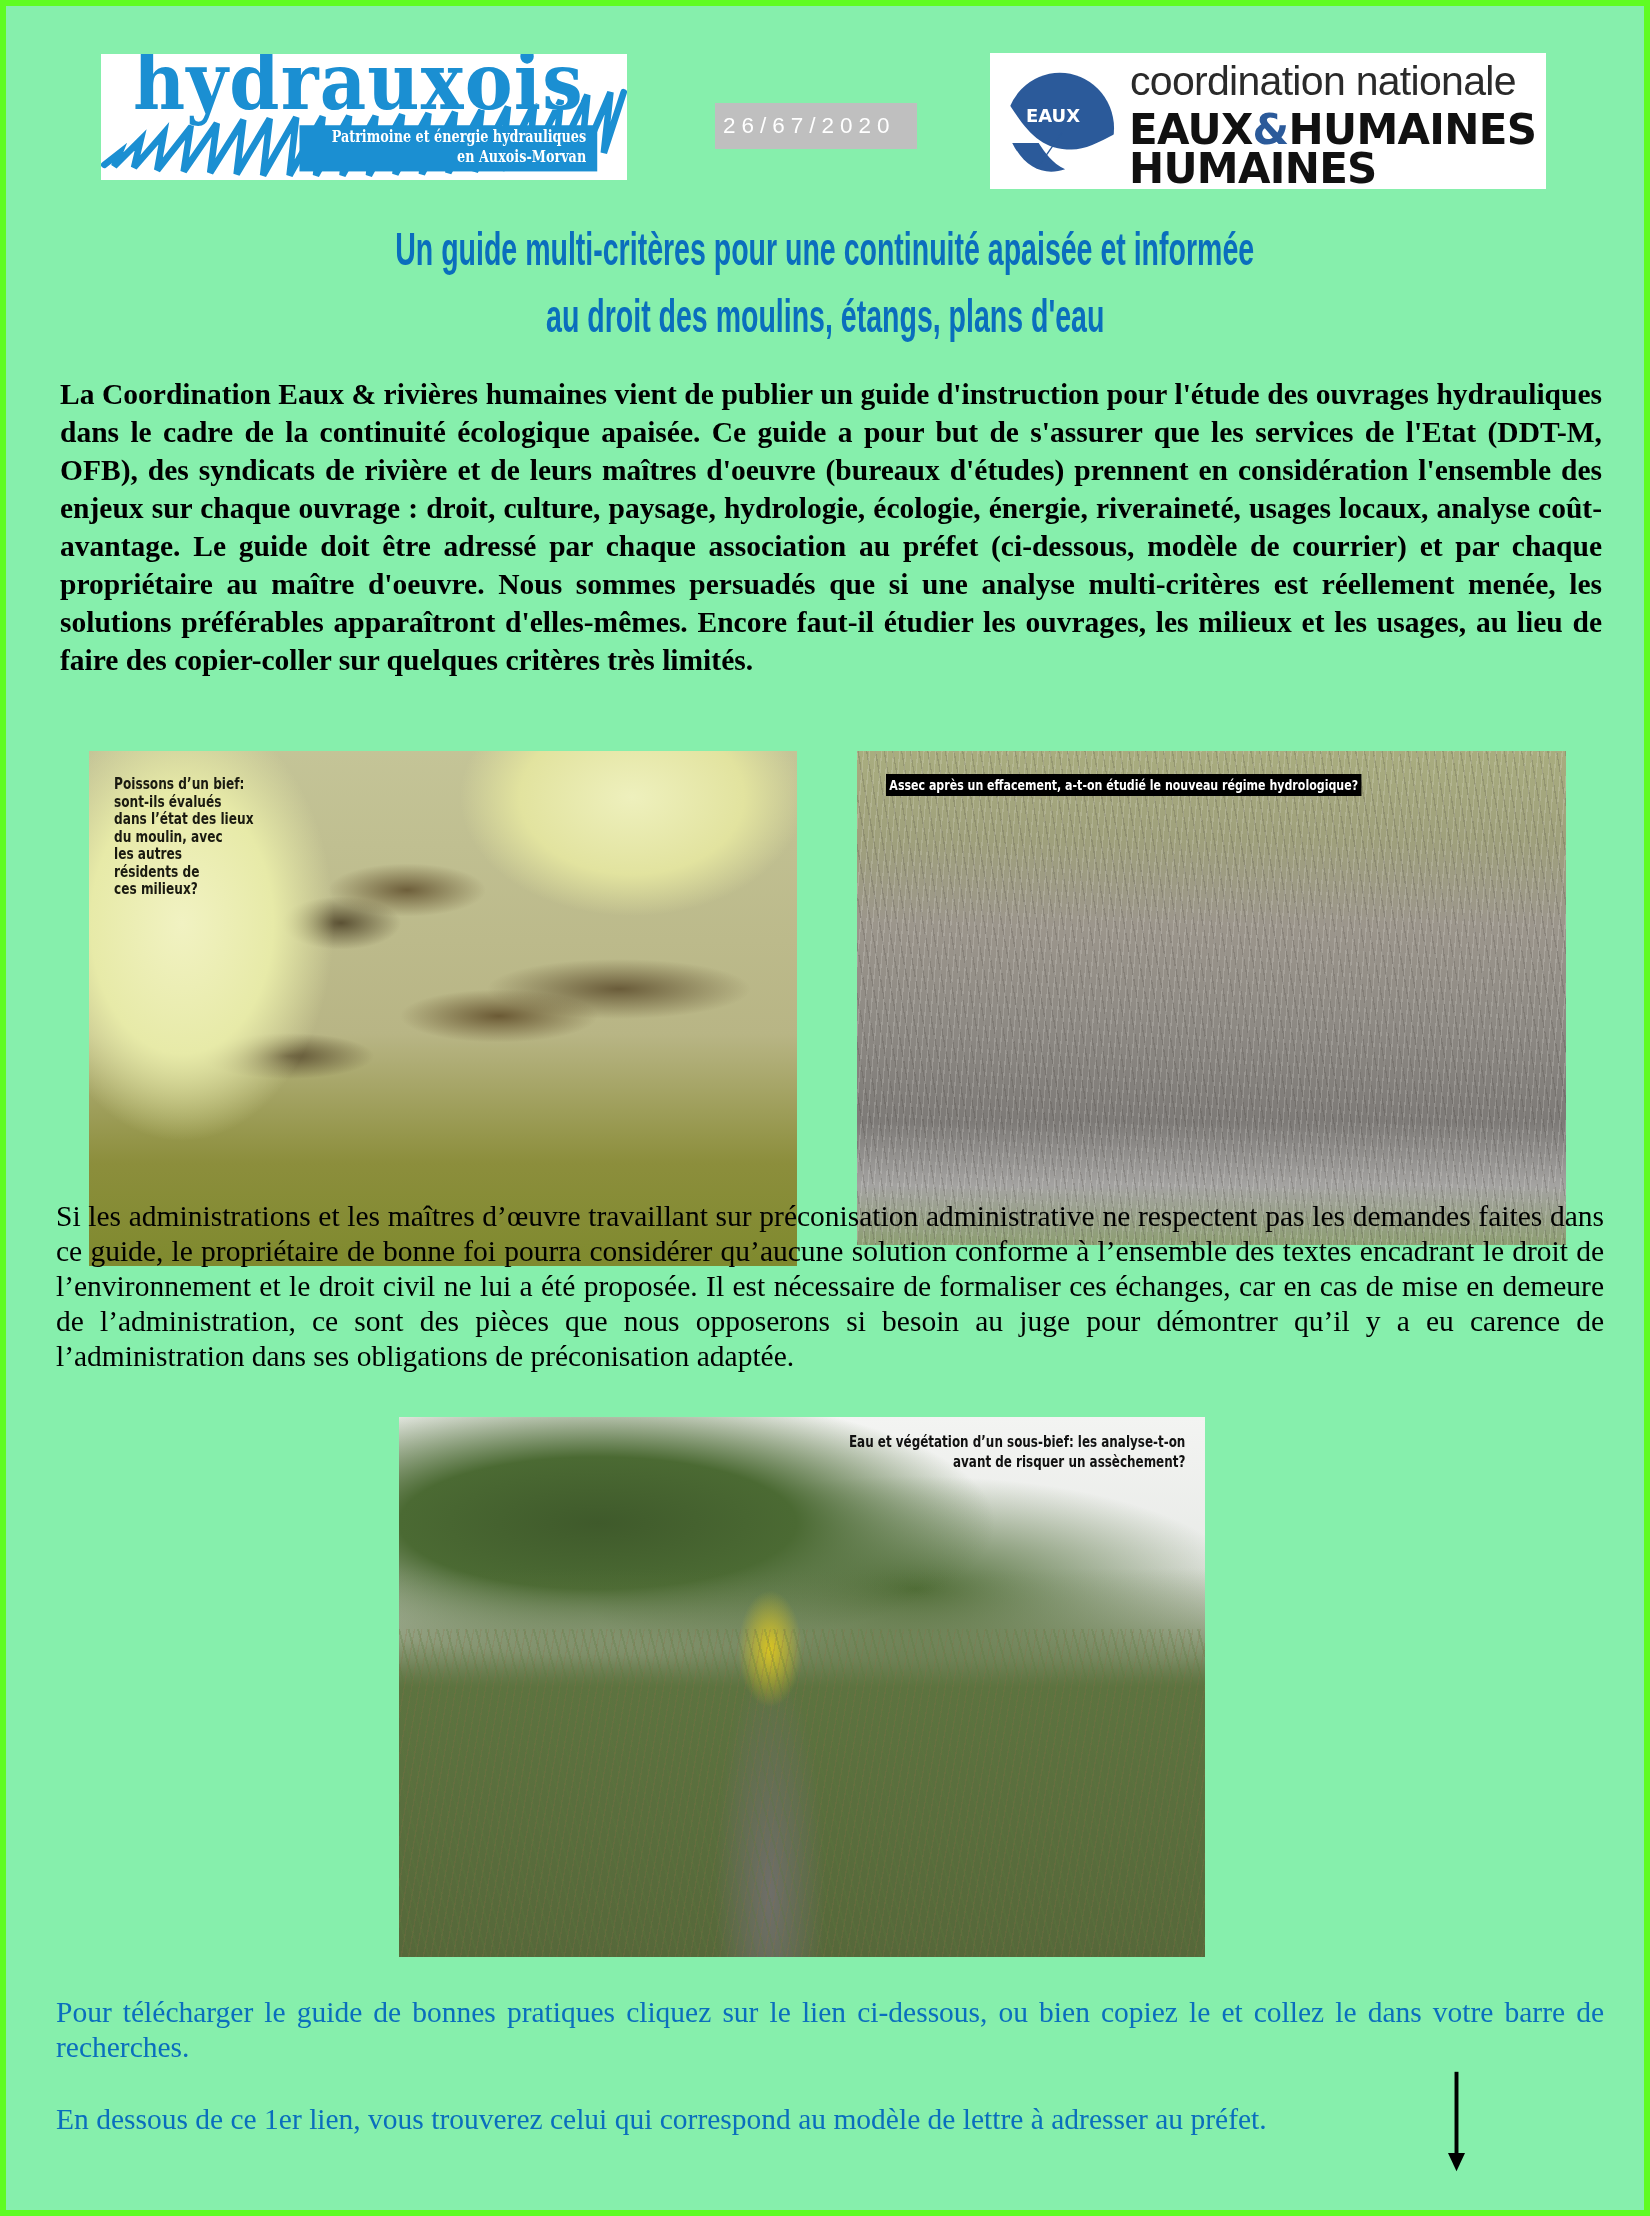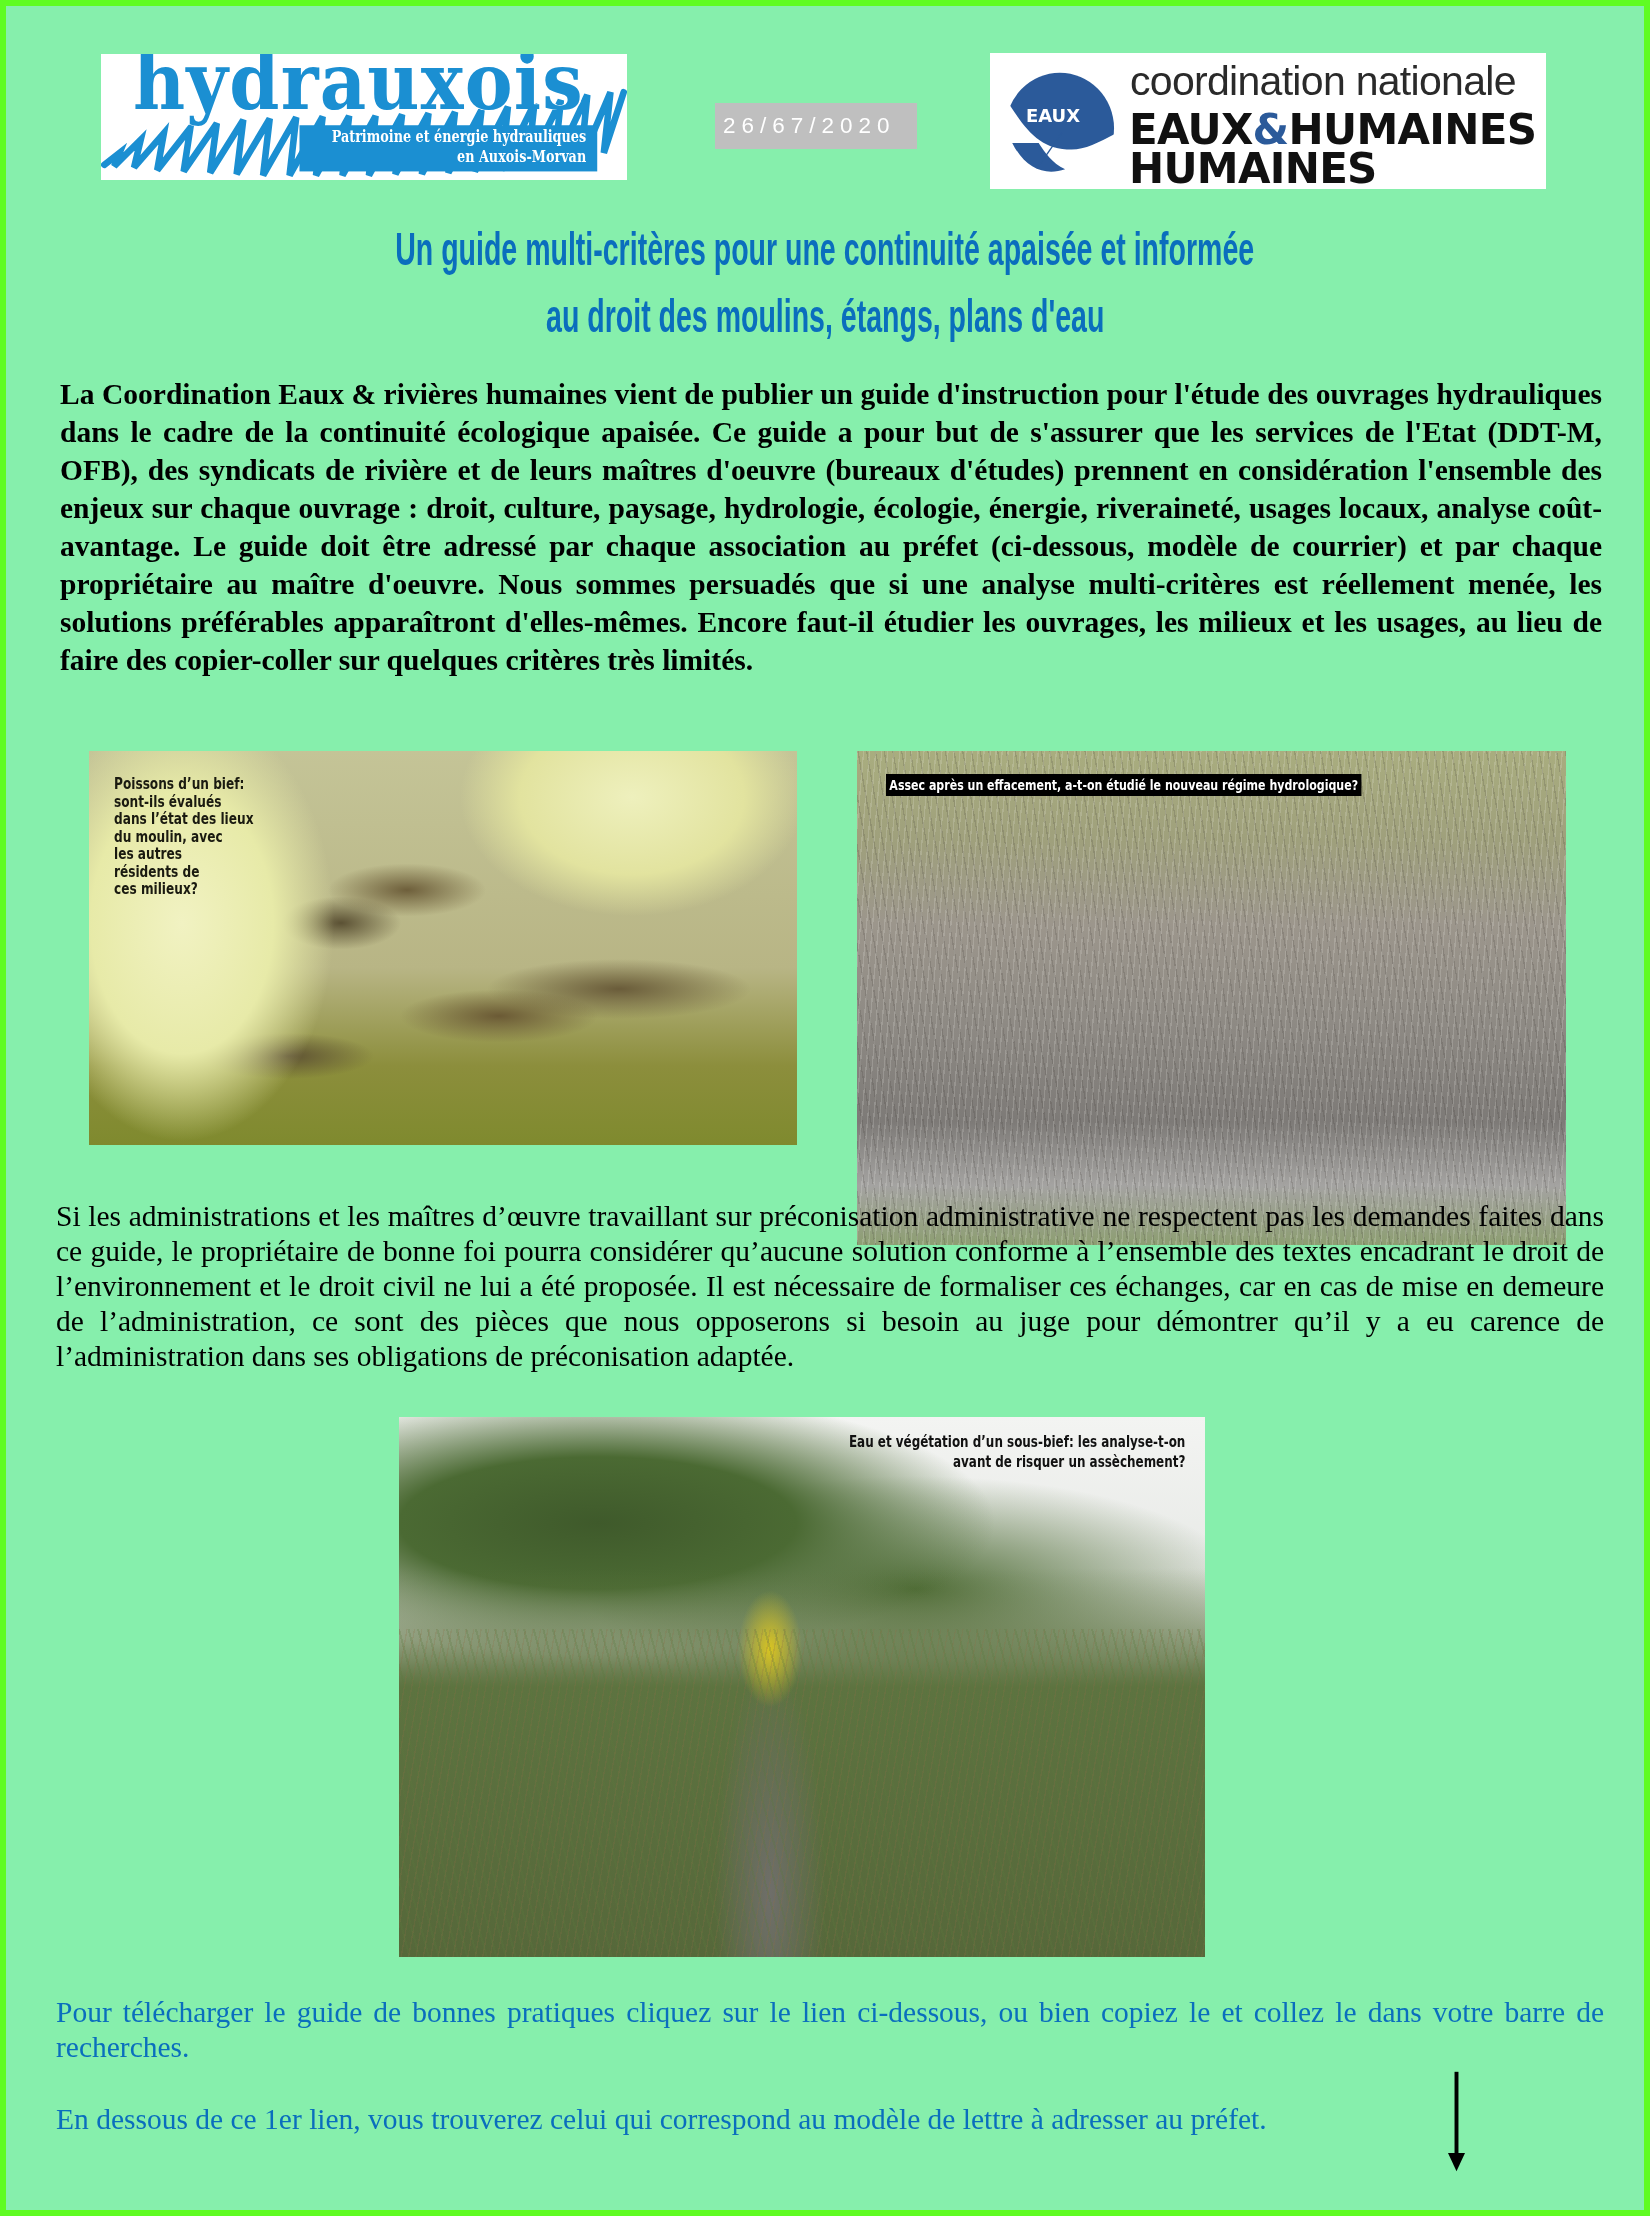--- a/index.html
+++ b/index.html
@@ -87,21 +87,21 @@
     .blue-para {
       position: absolute; left: 50px; width: 1548px; margin: 0;
       font-family: "Liberation Serif", serif; font-size: 29.5px; line-height: 35px;
       color: #0a6ebd; text-align: justify; text-align-last: left;
     }
     .blue-para.p1 { top: 1989px; }
     .blue-para.p2 { top: 2096px; }
     
     .photo { position: absolute; overflow: hidden; }
     .photo-fish {
-      left: 83px; top: 745px; width: 708px; height: 394px;
+      left: 83px; top: 745px; width: 708px; height: 515px;
       background:
         radial-gradient(ellipse 152px 218px at 93px 172px, #f1f2c2 0%, #e7eaa8 60%, rgba(231,234,168,0) 100%),
         radial-gradient(ellipse 172px 119px at 543px 46px, #eef0bd 0%, #e2e39f 65%, rgba(226,227,159,0) 100%),
         radial-gradient(ellipse 79px 26.5px at 318px 139px, #6e5f3b 0%, rgba(110,95,59,0) 100%),
         radial-gradient(ellipse 99px 26.5px at 410px 265px, #6b5a35 0%, rgba(107,90,53,0) 100%),
         radial-gradient(ellipse 86px 23px at 199px 305px, #5e5233 0%, rgba(94,82,51,0) 100%),
         radial-gradient(ellipse 132px 30px at 530px 238px, #6a5c3a 0%, rgba(106,92,58,0) 100%),
         radial-gradient(ellipse 60px 26.5px at 252px 172px, #5b5134 0%, rgba(91,81,52,0) 100%),
         linear-gradient(180deg, #c4c497 0%, #b8b585 55%, #8c8e3c 80%, #7f8a2e 100%);
     }

